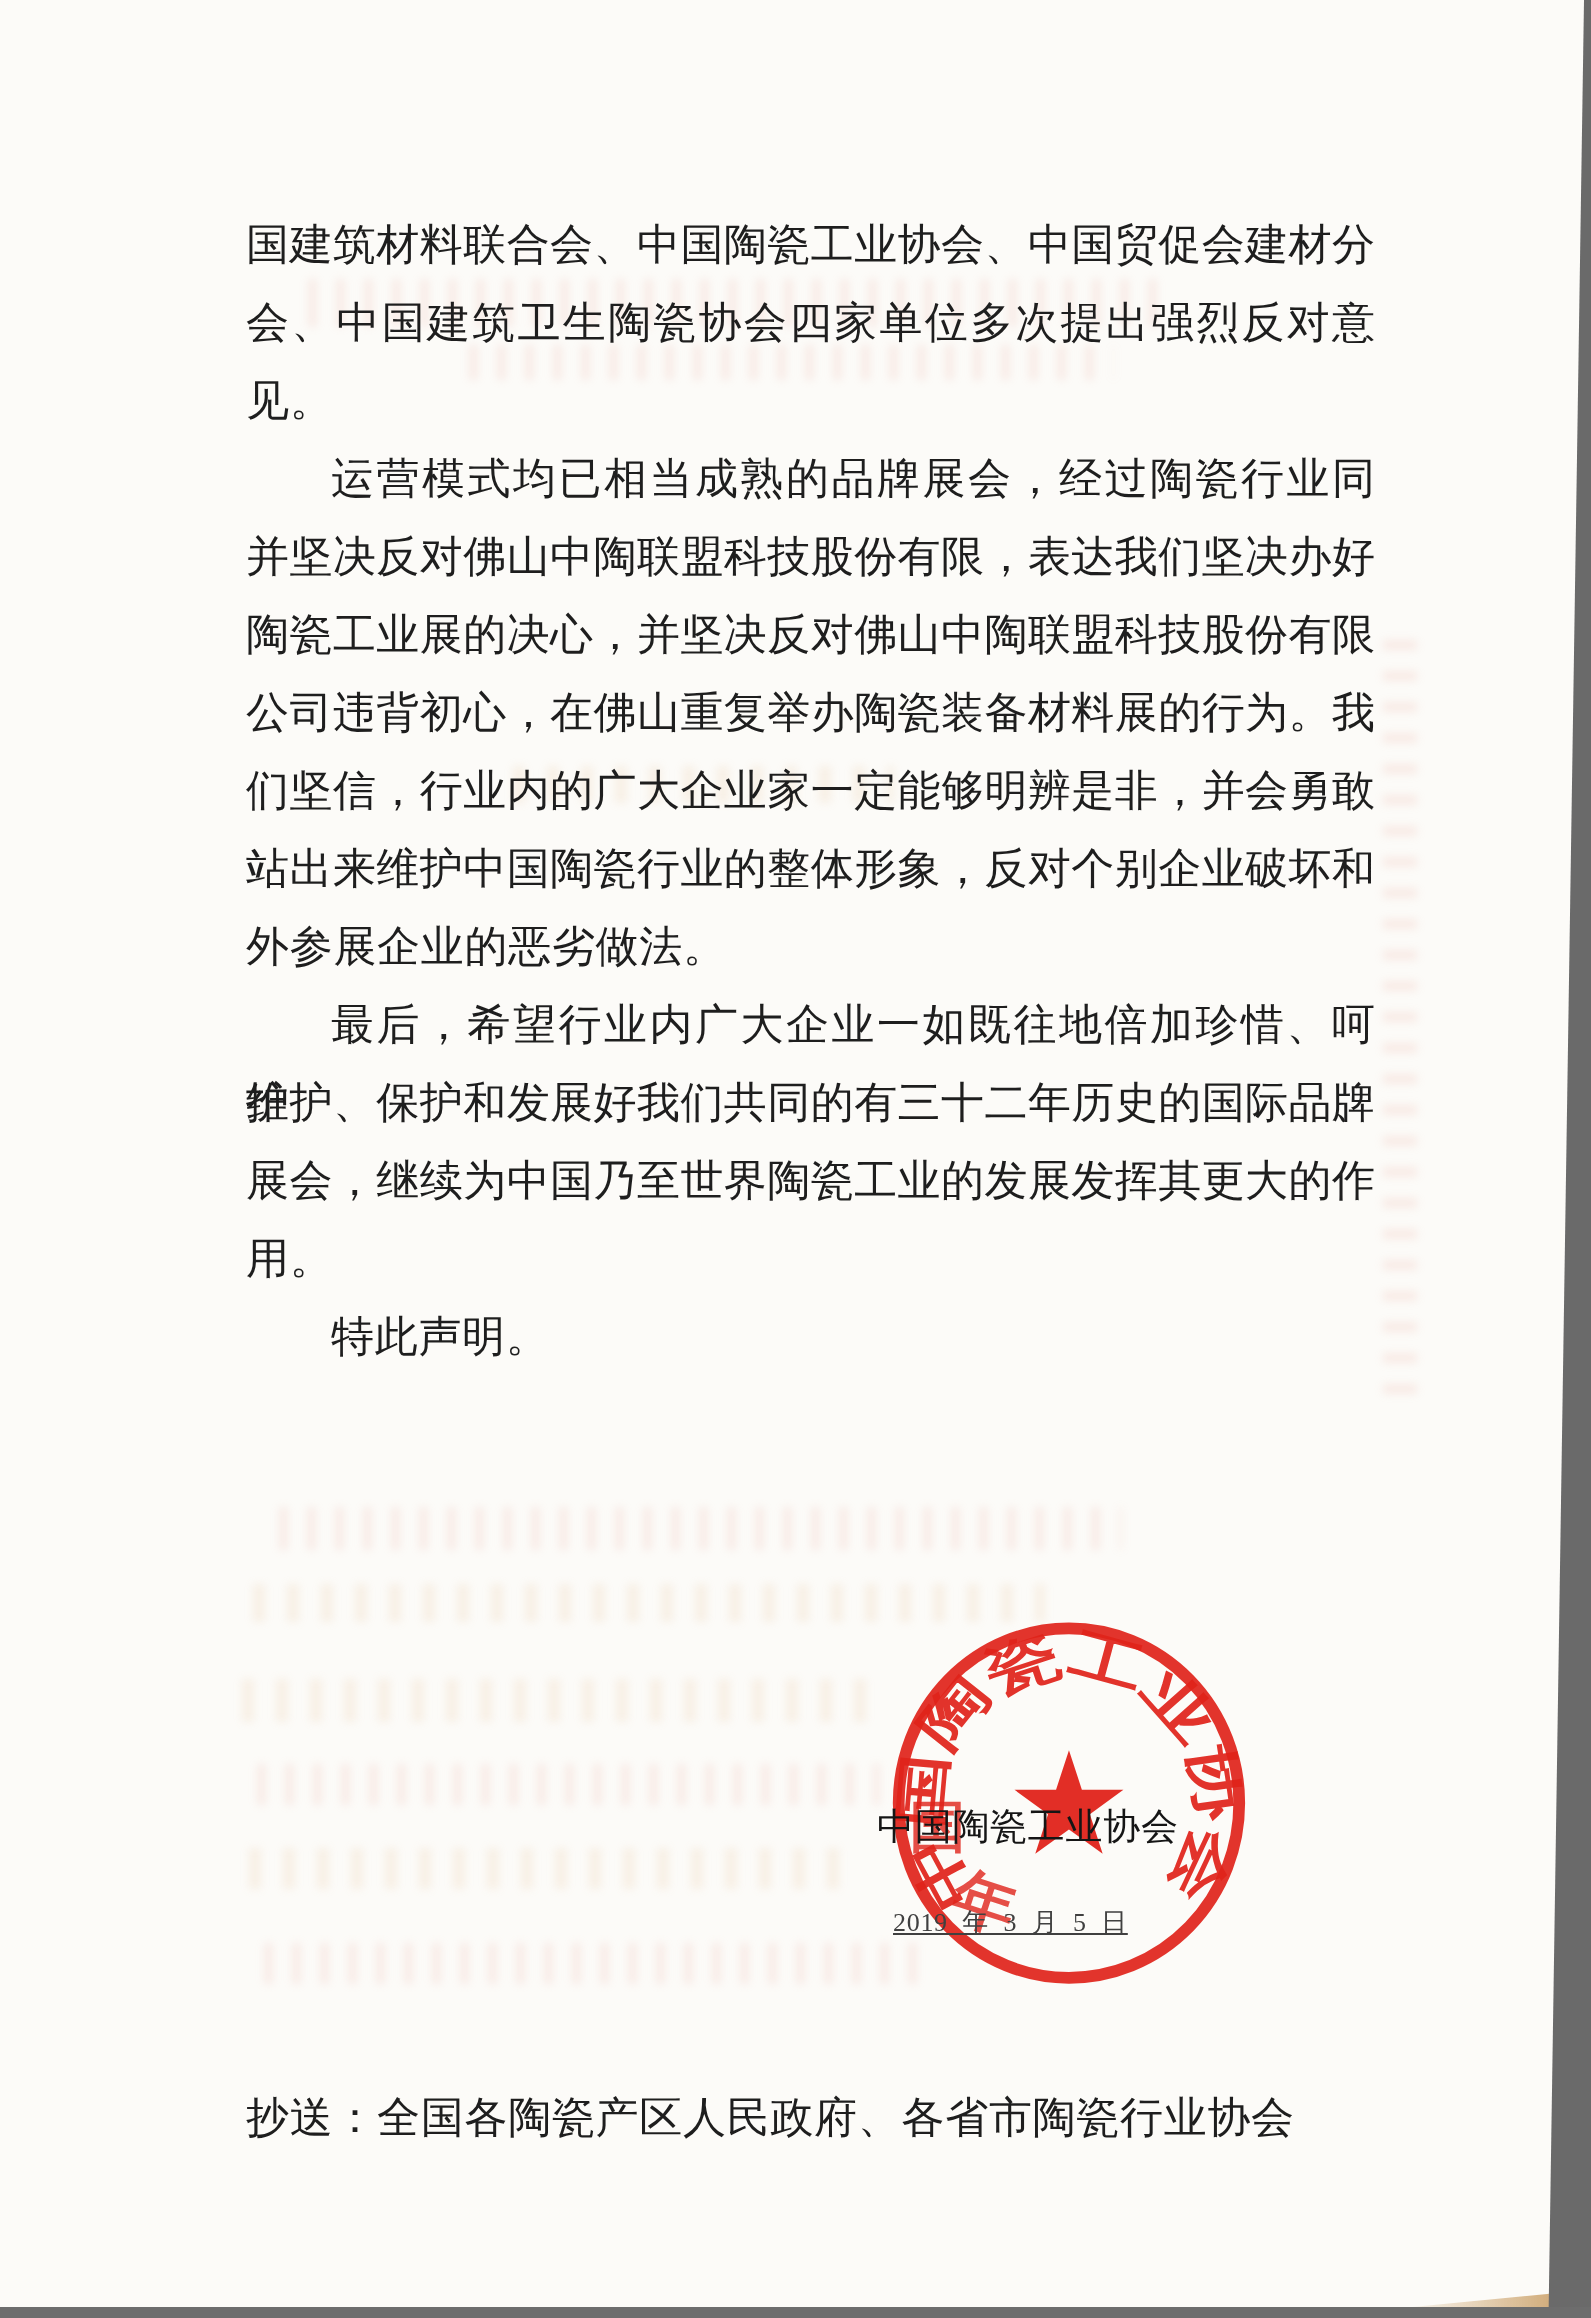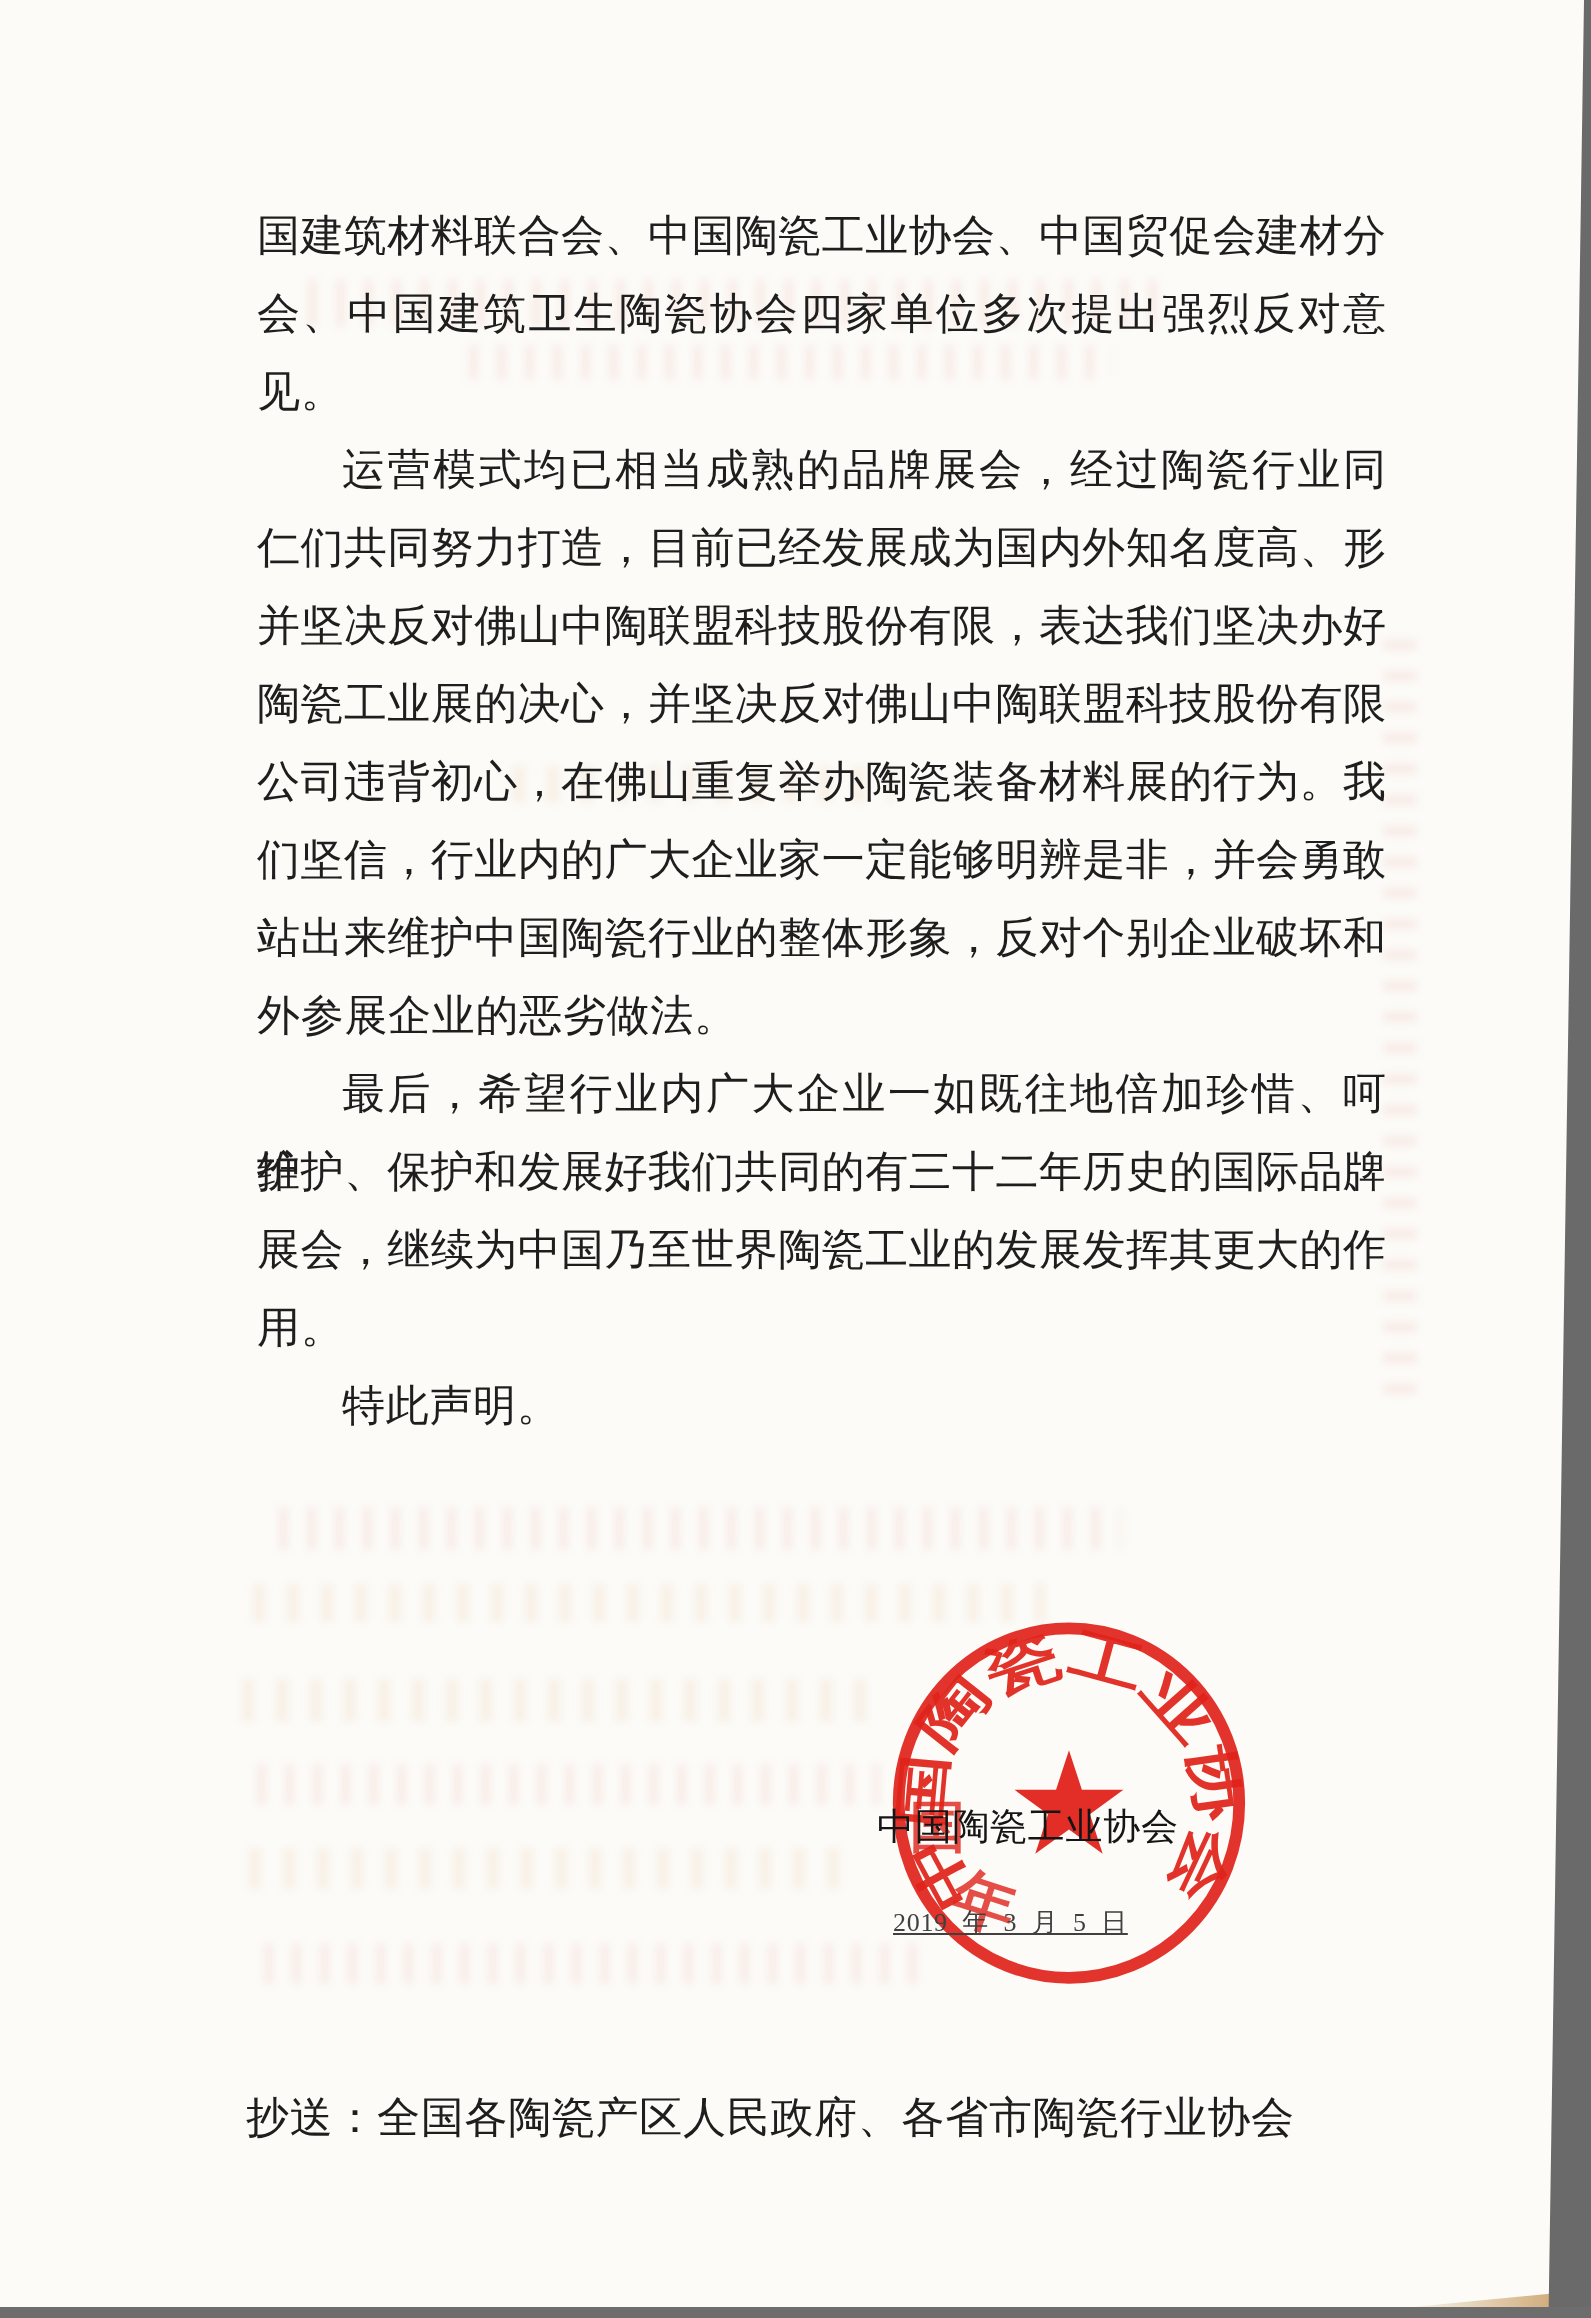--- a/index.html
+++ b/index.html
@@ -3,22 +3,22 @@
 <meta charset="utf-8">
 <style>
   html,body{margin:0;padding:0;}
   body{background:#ffffff;font-family:"Liberation Serif","DejaVu Serif",serif;}
   .page{
     position:relative;width:1591px;height:2319px;overflow:hidden;
     background:#fcfbf8;
   }
   
   .body-text{
-    position:absolute;left:246px;top:197px;width:1129px;
-    font-size:43px;line-height:78px;color:#1e1e1e;z-index:3;margin-left:11px;
+    position:absolute;left:246px;top:206px;width:1129px;
+    font-size:43px;line-height:78px;color:#1e1e1e;z-index:3;
   }
   .line{white-space:nowrap;height:78px;letter-spacing:0.7px;}
   .line.full{white-space:normal;text-align:justify;text-align-last:justify;letter-spacing:0;}
   .line.indent{text-indent:85px;}
   
   .sig-org{
     position:absolute;left:877px;top:1805px;font-size:37px;line-height:43px;
     color:#151515;white-space:nowrap;letter-spacing:0.7px;z-index:6;
   }
   .sig-date{
@@ -67,21 +67,20 @@
   <div class="smudge tan" style="left:242px;top:1679px;width:631px;height:43px;"></div>
   <div class="smudge" style="left:257px;top:1764px;width:623px;height:41px;"></div>
   <div class="smudge tan" style="left:249px;top:1848px;width:609px;height:41px;"></div>
   <div class="smudge" style="left:264px;top:1943px;width:660px;height:41px;"></div>
 
   <div class="body-text">
     <div class="line full">国建筑材料联合会、中国陶瓷工业协会、中国贸促会建材分</div>
     <div class="line full">会、中国建筑卫生陶瓷协会四家单位多次提出强烈反对意</div>
     <div class="line">见。</div>
     <div class="line full indent">运营模式均已相当成熟的品牌展会，经过陶瓷行业同</div>
-    <div class="line full">仁们共同努力打造，目前已经发展成为国内外知名度高、形</div>
     <div class="line full">并坚决反对佛山中陶联盟科技股份有限，表达我们坚决办好</div>
     <div class="line full">陶瓷工业展的决心，并坚决反对佛山中陶联盟科技股份有限</div>
     <div class="line full">公司违背初心，在佛山重复举办陶瓷装备材料展的行为。我</div>
     <div class="line full">们坚信，行业内的广大企业家一定能够明辨是非，并会勇敢</div>
     <div class="line full">站出来维护中国陶瓷行业的整体形象，反对个别企业破坏和</div>
     <div class="line">外参展企业的恶劣做法。</div>
     <div class="line full indent">最后，希望行业内广大企业一如既往地倍加珍惜、呵护、</div>
     <div class="line full">维护、保护和发展好我们共同的有三十二年历史的国际品牌</div>
     <div class="line full">展会，继续为中国乃至世界陶瓷工业的发展发挥其更大的作</div>
     <div class="line">用。</div>

